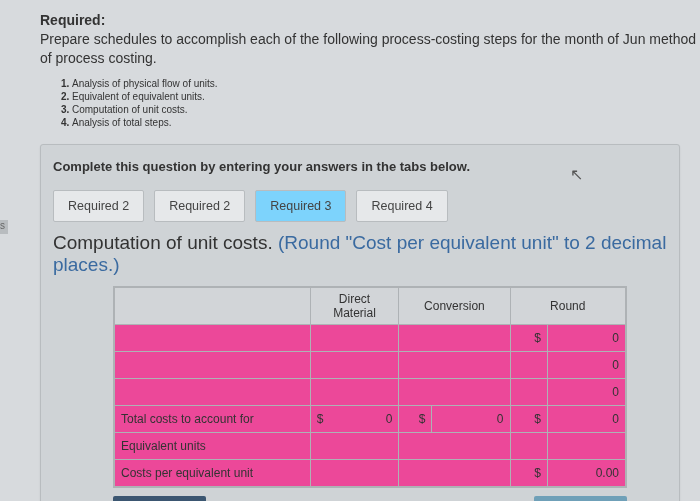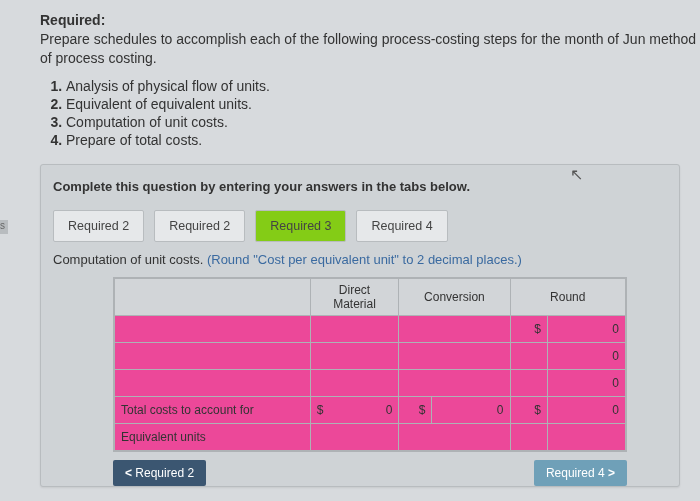--- a/index.html
+++ b/index.html
@@ -6,40 +6,40 @@
   margin:0;padding:0;
   background:#d7dadd;
   font-family:Arial,Helvetica,sans-serif;
   font-size:13px;color:#333;
   width:700px;height:501px;overflow:hidden;
 }
 .page{padding:12px 0 0 40px;}
 .req-label{font-weight:bold;font-size:14px;}
 .req-text{font-size:14px;margin:2px 0 10px 0;line-height:1.35;}
 .ol{margin:4px 0 16px 0;padding:0 0 0 18px;}
-.ol li{font-size:14px;margin:2px 8px;font-weight:bold;}
+.ol li{font-size:10px;margin:2px 14px;font-weight:bold;}
 .ol li span{font-weight:normal;}
 .cursor{position:absolute;left:570px;top:165px;font-size:16px;color:#555;}
 .panel{
   background:#cfd3d6;
   border:1px solid #b8bcbf;
   border-radius:3px;
   margin:8px 20px 0 0;
   padding:14px 12px 0 12px;
   box-shadow:0 1px 2px rgba(0,0,0,0.08);
 }
 .panel-instr{font-weight:bold;font-size:13px;margin-bottom:16px;}
 .tabs{display:flex;gap:10px;margin-bottom:10px;}
 .tab{
   background:#e6e8ea;border:1px solid #b8bcbf;
   border-radius:2px;padding:8px 14px;font-size:12.5px;color:#444;
   cursor:pointer;
 }
-.tab.active{background:#84cc16;}
-.sub-instr{font-size:13px;margin-bottom:10px;}
+.tab.active{background:#7dd3fc;}
+.sub-instr{font-size:19px;margin-bottom:10px;}
 .hint{color:#3a6aa0;}
 .tbl-wrap{background:#ec4899;border:1px solid #aeb2b5;margin:0 40px 0 60px;}
 table{border-collapse:collapse;width:100%;}
 th,td{border:1px solid #aeb2b5;padding:4px 6px;font-size:12px;height:18px;}
 th{background:#d2d5d8;text-align:center;font-weight:normal;}
 td.num{text-align:right;}
 td.cur{text-align:right;width:22px;}
 td.lab{text-align:left;width:170px;}
 .col-dm{width:70px;}
 .col-cv{width:90px;text-align:center;}
@@ -62,21 +62,21 @@
 <div class="page">
   <div>
     <span class="req-label">Required:</span>
   </div>
   <div class="req-text">Prepare schedules to accomplish each of the following process-costing steps for the month of Jun method of process costing.</div>
 
   <ol class="ol">
     <li><span>Analysis of physical flow of units.</span></li>
     <li><span>Equivalent of equivalent units.</span></li>
     <li><span>Computation of unit costs.</span></li>
-    <li><span>Prepare of total costs.</span></li>
+    <li><span>Analysis of total steps.</span></li>
   </ol>
 
   <div class="cursor">↖</div>
 
   <div class="panel">
     <div class="panel-instr">Complete this question by entering your answers in the tabs below.</div>
 
     <div class="tabs">
       <div class="tab">Required 2</div>
       <div class="tab">Required 2</div>
@@ -128,20 +128,27 @@
             <td class="cur col-tc">$</td>
             <td class="num col-tv">0</td>
           </tr>
           <tr>
             <td class="lab">Equivalent units</td>
             <td class="num col-dm"></td>
             <td class="num" colspan="2"></td>
             <td class="cur col-tc"></td>
             <td class="num col-tv"></td>
           </tr>
+          <tr>
+            <td class="lab">Costs per equivalent unit</td>
+            <td class="num col-dm"></td>
+            <td class="num" colspan="2"></td>
+            <td class="cur col-tc">$</td>
+            <td class="num col-tv">0.00</td>
+          </tr>
         </tbody>
       </table>
     </div>
 
     <div class="navrow">
       <button class="navbtn">
         <span class="arrow">&lt;</span>
         <span>Required 2</span>
       </button>
       <button class="navbtn alt">

